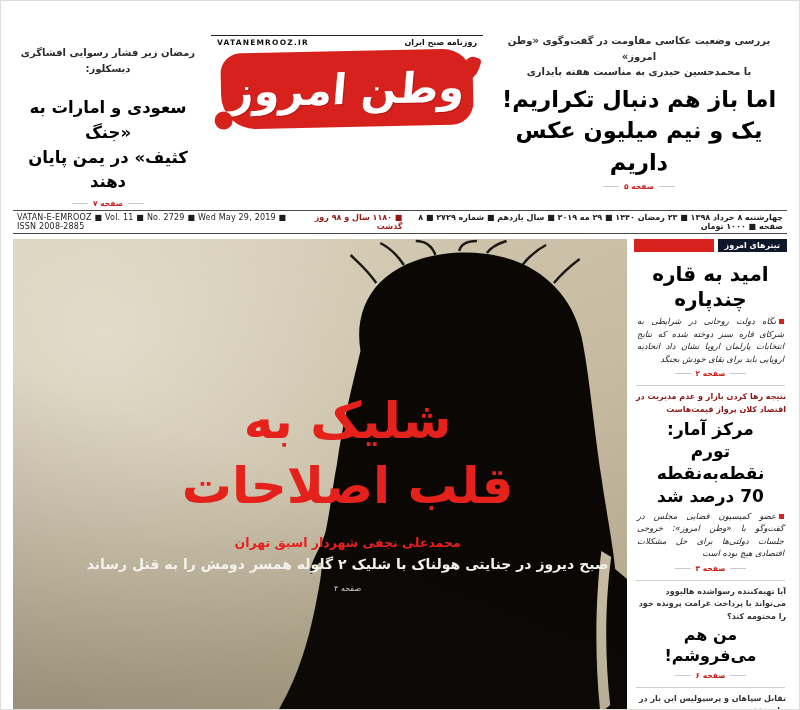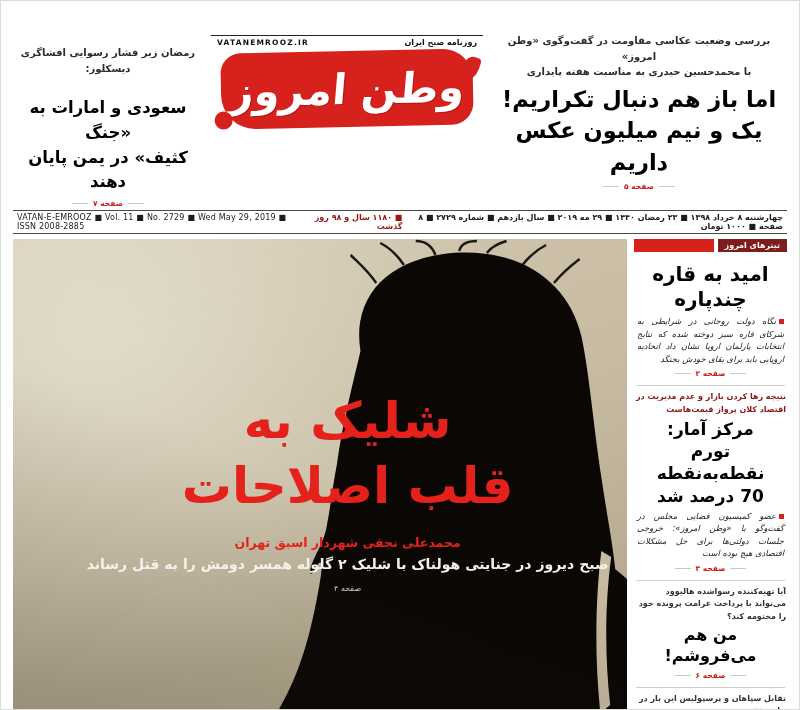--- a/index.html
+++ b/index.html
@@ -39,21 +39,21 @@
   .datebar .fa{font-weight:600;}
   .datebar .counter{color:#9a1612;font-weight:700;}
   .datebar .en{direction:ltr;letter-spacing:.2px;}
 
   
   .main{display:flex;gap:7px;margin-top:5px;direction:rtl;}
 
   
   .sidebar{width:153px;flex:none;height:556px;overflow:hidden;}
   .sec-head{display:flex;align-items:stretch;gap:4px;margin-bottom:5px;}
-  .sec-tab{background:#7f1d1d;color:#fff;font-size:8px;font-weight:700;padding:2px 7px;white-space:nowrap;}
+  .sec-tab{background:#0f172a;color:#fff;font-size:8px;font-weight:700;padding:2px 7px;white-space:nowrap;}
   .sec-bar{flex:1;background:#d7211c;}
   .s-item{padding:3px 1px 5px;}
   .s-div{border-top:1px solid #cfcfcf;margin:2px 2px;}
   .s-kicker{font-size:8px;color:#8c1613;font-weight:700;text-align:right;line-height:1.55;}
   .s-kicker.dark{color:#333;}
   .t-xl{font-size:20px;font-weight:900;color:#000;text-align:center;line-height:1.25;margin-top:2px;}
   .t-lg{font-size:17px;font-weight:900;color:#000;text-align:center;line-height:1.3;margin-top:2px;}
   .t-md{font-size:16px;font-weight:900;color:#000;text-align:center;line-height:1.3;margin-top:2px;}
   .t-thin{font-size:15px;font-weight:400;color:#000;text-align:center;letter-spacing:1.5px;margin-top:3px;}
   .s-body{font-size:8.4px;color:#222;line-height:1.5;text-align:justify;margin-top:3px;padding:0 2px;font-style:italic;}

